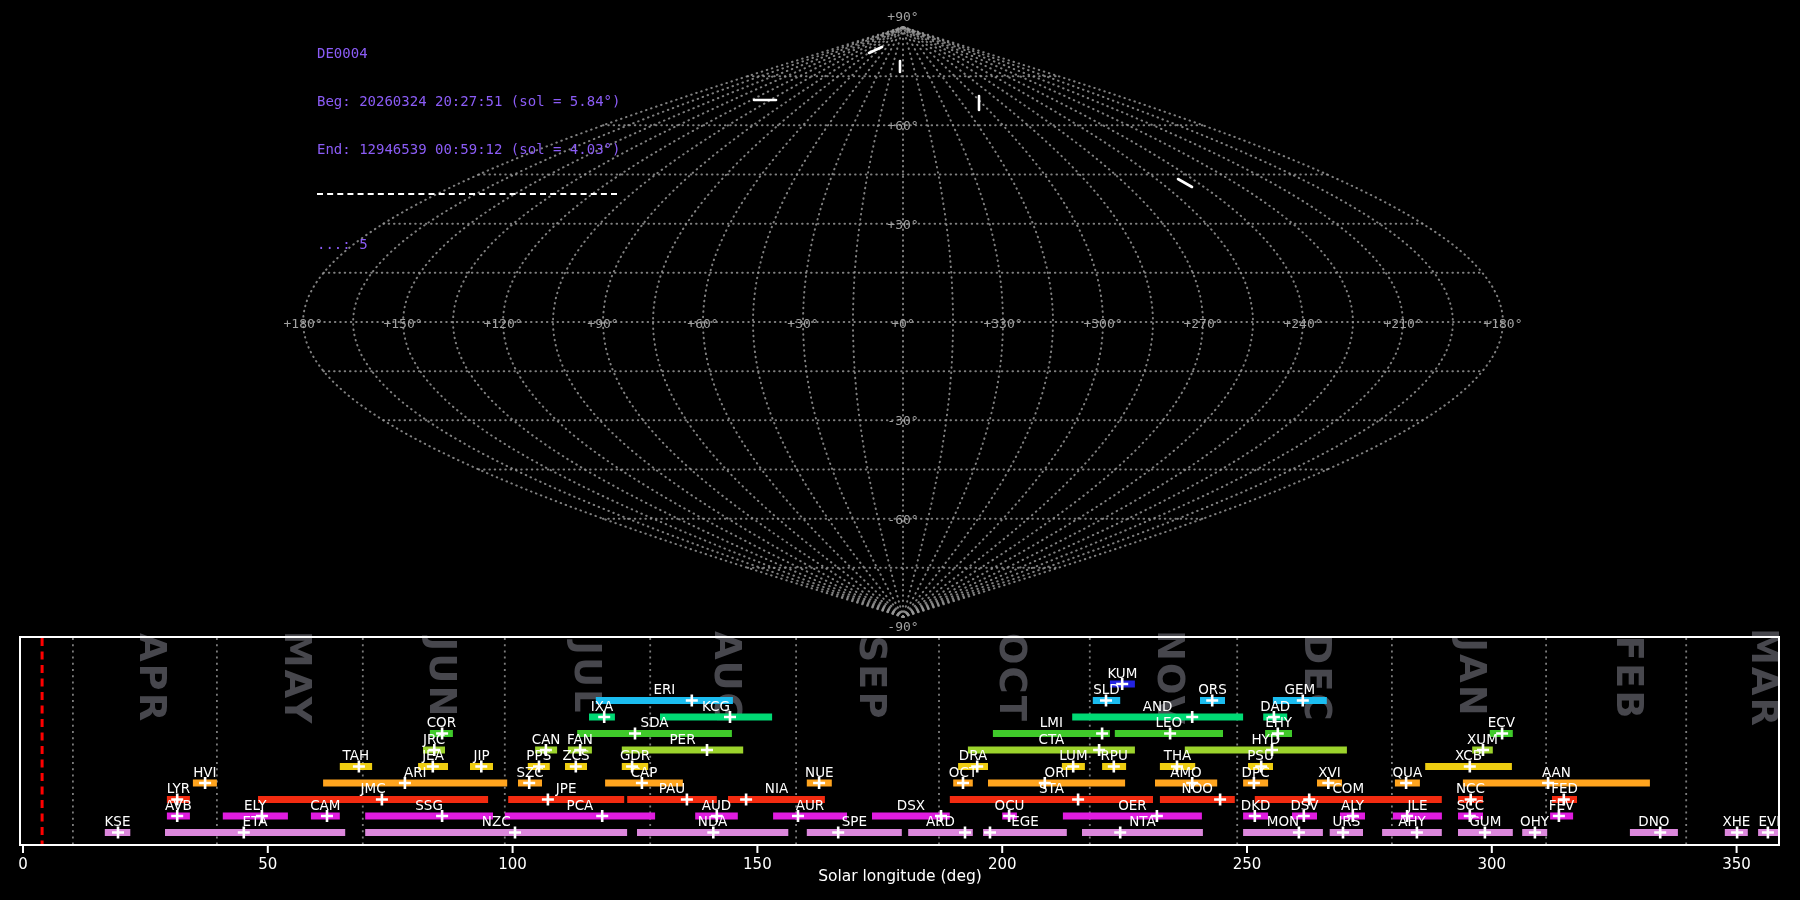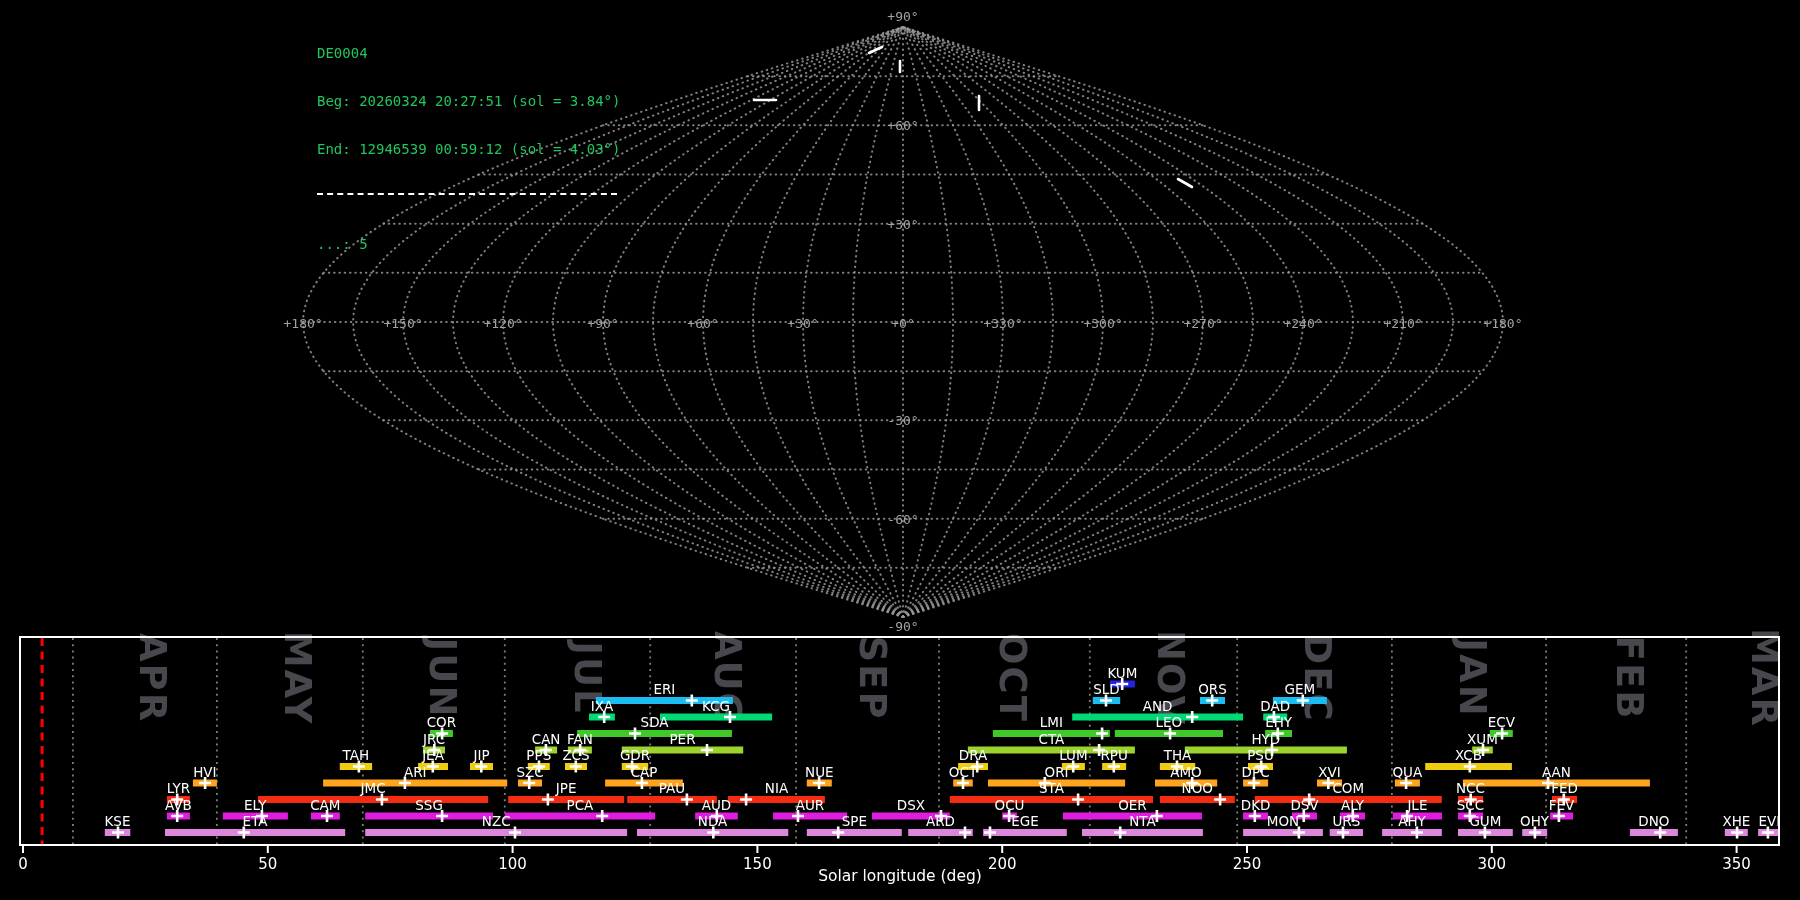--- a/index.html
+++ b/index.html
@@ -1,16 +1,16 @@
 <!DOCTYPE html>
 <html><head>
 <meta charset="utf-8">
 <style>
   html,body{margin:0;padding:0;background:#000;width:1800px;height:900px;overflow:hidden}
-  .info{position:absolute;left:317px;top:13px;color:#22c55e;
+  .info{position:absolute;left:317px;top:13px;color:#8b5cf6;
         font-family:"DejaVu Sans Mono",monospace;font-size:14px;line-height:16px;white-space:pre}
   .sep{width:300px;border-top:2px dashed #fff;margin:4px 0 9px 0;height:0}
   svg{position:absolute;left:0;top:0}
   .dot{stroke:#969696;stroke-width:2;stroke-dasharray:.5 4.8;stroke-linecap:round;opacity:.85;fill:none}
   .maplab{font-family:"DejaVu Sans Mono",monospace;font-size:13px;fill:#a2a2a2}
   .track{stroke:#fff;stroke-width:2.6;stroke-linecap:round}
   .mline{stroke:#7d7d7d;stroke-width:1.8;stroke-dasharray:2 4.2}
   .cursor{stroke:#ff0000;stroke-width:3;stroke-dasharray:8 5.5}
   .mlab{font-family:"DejaVu Sans",sans-serif;font-size:37px;font-weight:600;fill:#47474d;letter-spacing:2px}
   .slab{font-family:"DejaVu Sans",sans-serif;font-size:13.5px;fill:#fff}
@@ -401,17 +401,17 @@
       <line x1="1491.8" y1="845" x2="1491.8" y2="853" class="tick"></line>
       <text x="1491.8" y="869" text-anchor="middle" class="tlab">300</text>
       <line x1="1736.6" y1="845" x2="1736.6" y2="853" class="tick"></line>
       <text x="1736.6" y="869" text-anchor="middle" class="tlab">350</text>
       <text x="900" y="881" text-anchor="middle" class="atitle">Solar longitude (deg)</text>
     </g>
   </svg>
 
 <div class="info">
   <div>DE0004</div>
-  <div>Beg: 20260324 20:27:51 (sol = 3.84°)</div>
+  <div>Beg: 20260324 20:27:51 (sol = 5.84°)</div>
   <div>End: 12946539 00:59:12 (sol = 4.03°)</div>
   <div class="sep"></div>
   <div>...: 5</div>
 </div>
 
 </body></html>

